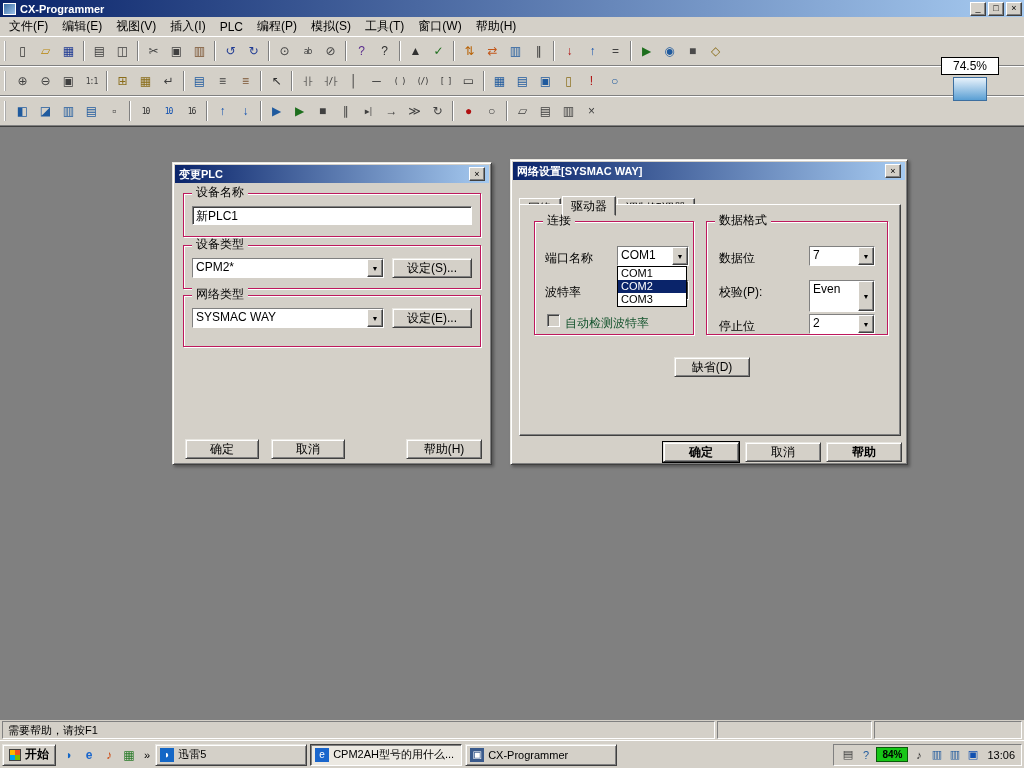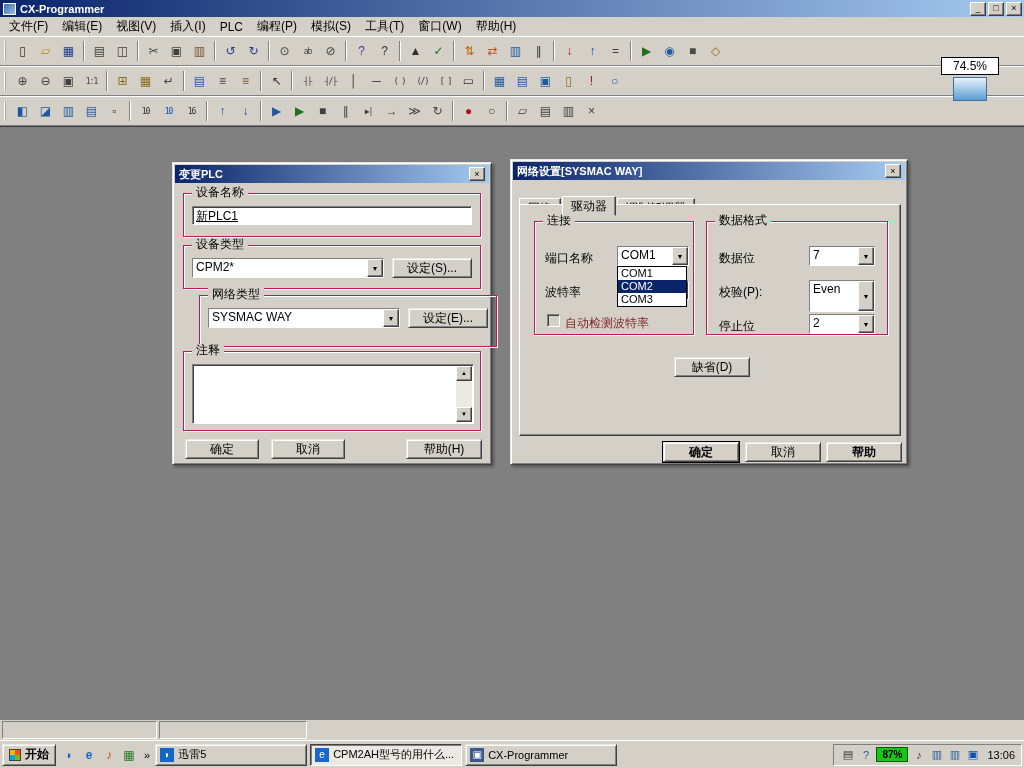--- a/index.html
+++ b/index.html
@@ -74,21 +74,21 @@
   .dlg-body { position:relative; }
   .grp { position:absolute; border:1px solid #be185d; box-shadow:1px 1px 0 #fff, inset 1px 1px 0 #fff; }
   .grp-label { position:absolute; top:-8px; left:8px; background:#d4d0c8; padding:0 4px; font-size:12px; line-height:13px; }
   .fld { position:absolute; font-size:12px; padding:1px 3px; overflow:hidden; white-space:nowrap; }
   .combo { position:absolute; display:flex; align-items:stretch; }
   .combo-text { flex:1; padding:1px 3px; font-size:12px; overflow:hidden; white-space:nowrap; background:#fff; }
   .combo-arrow { width:16px; background:#d4d0c8; border:1px solid; border-color:#fff #404040 #404040 #fff;
                  box-shadow:inset -1px -1px 0 #808080; display:flex; align-items:center; justify-content:center;
                  font-size:7px; }
   .lbl { position:absolute; font-size:12px; white-space:nowrap; }
-  .lbl.disabled { color:#7f1d1d; }
+  .lbl.disabled { color:#14532d; }
   .chk { position:absolute; width:13px; height:13px; background:#d4d0c8; border:1px solid;
          border-color:#808080 #fff #fff #808080; box-shadow:inset 1px 1px 0 #404040; }
   .dd-list { position:absolute; background:#fff; border:1px solid #000; z-index:20; }
   .dd-item { height:13px; line-height:13px; font-size:11px; padding:0 3px; }
   .dd-item.selected { background:#0a246a; color:#fff; }
 
   
   .tabs { position:absolute; display:flex; align-items:flex-end; }
   .tab { height:17px; padding:1px 8px 0; font-size:12px; background:#d4d0c8;
          border:1px solid; border-color:#fff #404040 transparent #fff; margin-right:1px;
@@ -407,51 +407,41 @@
 
   <div class="dialog" style="left:172px; top:162px; width:320px; height:303px;">
     <div class="dlg-title">
       <span>变更PLC</span>
       <button class="dlg-close">×</button>
     </div>
     <div class="dlg-body" style="height:279px;">
 
       <div class="grp" style="left:8px; top:10px; width:298px; height:44px;">
         <span class="grp-label">设备名称</span>
-        <div class="fld sunk" style="left:8px; top:12px; width:280px; height:19px;text-decoration:underline;">新PLC1</div>
+        <div class="fld sunk" style="left:8px; top:12px; width:280px; height:19px;">新PLC1</div>
       </div>
 
       <div class="grp" style="left:8px; top:62px; width:298px; height:44px;">
         <span class="grp-label">设备类型</span>
         <div class="combo sunk" style="left:8px; top:12px; width:192px; height:20px; background:#fff;">
           <span class="combo-text">CPM2*</span>
           <span class="combo-arrow">▼</span>
         </div>
         <button class="btn" style="position:absolute; left:208px; top:12px; width:80px; height:20px;">设定(S)...</button>
       </div>
 
-      <div class="grp" style="left:24px; top:112px; width:298px; height:52px;">
+      <div class="grp" style="left:8px; top:112px; width:298px; height:52px;">
         <span class="grp-label">网络类型</span>
         <div class="combo sunk" style="left:8px; top:12px; width:192px; height:20px; background:#fff;">
           <span class="combo-text">SYSMAC WAY</span>
           <span class="combo-arrow">▼</span>
         </div>
         <button class="btn" style="position:absolute; left:208px; top:12px; width:80px; height:20px;">设定(E)...</button>
       </div>
 
-      <div class="grp" style="left:8px; top:168px; width:298px; height:80px;">
-        <span class="grp-label">注释</span>
-        <div class="textarea" style="left:8px; top:12px; width:282px; height:60px;">
-          <span></span>
-          <div class="vscroll">
-            <div class="sc-btn">▲</div>
-            <div class="sc-btn">▼</div>
-          </div>
-        </div>
-      </div>
 
       <button class="btn" style="position:absolute; left:10px; top:256px; width:74px; height:20px;">确定</button>
       <button class="btn" style="position:absolute; left:96px; top:256px; width:74px; height:20px;">取消</button>
       <button class="btn" style="position:absolute; left:231px; top:256px; width:76px; height:20px;">帮助(H)</button>
     </div>
   </div>
 
   <div class="dialog" style="left:510px; top:159px; width:398px; height:306px;">
     <div class="dlg-title">
       <span>网络设置[SYSMAC WAY]</span>
@@ -511,20 +501,23 @@
         <button class="btn" style="position:absolute; left:154px; top:152px; width:76px; height:20px;">缺省(D)</button>
       </div>
 
       <button class="btn btn-default" style="position:absolute; left:150px; top:262px; width:76px; height:20px; font-weight:bold;">确定</button>
       <button class="btn" style="position:absolute; left:232px; top:262px; width:76px; height:20px;">取消</button>
       <button class="btn" style="position:absolute; left:313px; top:262px; width:76px; height:20px;font-weight:bold;">帮助</button>
     </div>
   </div>
 
   <div class="statusbar">
+    <div class="sb-panel" style="flex:1;">
+      <span>需要帮助，请按F1</span>
+    </div>
     <div class="sb-panel" style="width:155px;"></div>
     <div class="sb-panel" style="width:148px;"></div>
   </div>
 
   <div class="taskbar">
     <button class="btn start-btn">
       <span class="start-flag"></span>
       <span>开始</span>
     </button>
     <div id="quick-launch" style="display:flex; align-items:center;">
@@ -546,21 +539,21 @@
         <button class="btn task-btn">
           <span class="task-ic" style="background: rgb(58, 90, 140);">▣</span>
           <span>CX-Programmer</span>
         </button>
       </div>
     <div class="tray">
       <span id="tray-left" style="display:flex; gap:3px;">
           <span class="tray-ico" style="color: rgb(64, 64, 64);">▤</span>
           <span class="tray-ico" style="color: rgb(31, 90, 158);">?</span>
         </span>
-      <span class="battery">87%</span>
+      <span class="battery">84%</span>
       <span id="tray-right" style="display:flex; gap:3px;">
           <span class="tray-ico" style="color: rgb(48, 48, 48);">♪</span>
           <span class="tray-ico" style="color: rgb(31, 90, 158);">▥</span>
           <span class="tray-ico" style="color: rgb(31, 90, 158);">▥</span>
           <span class="tray-ico" style="color: rgb(16, 80, 176);">▣</span>
         </span>
       <span class="clock">13:06</span>
     </div>
   </div>
 

